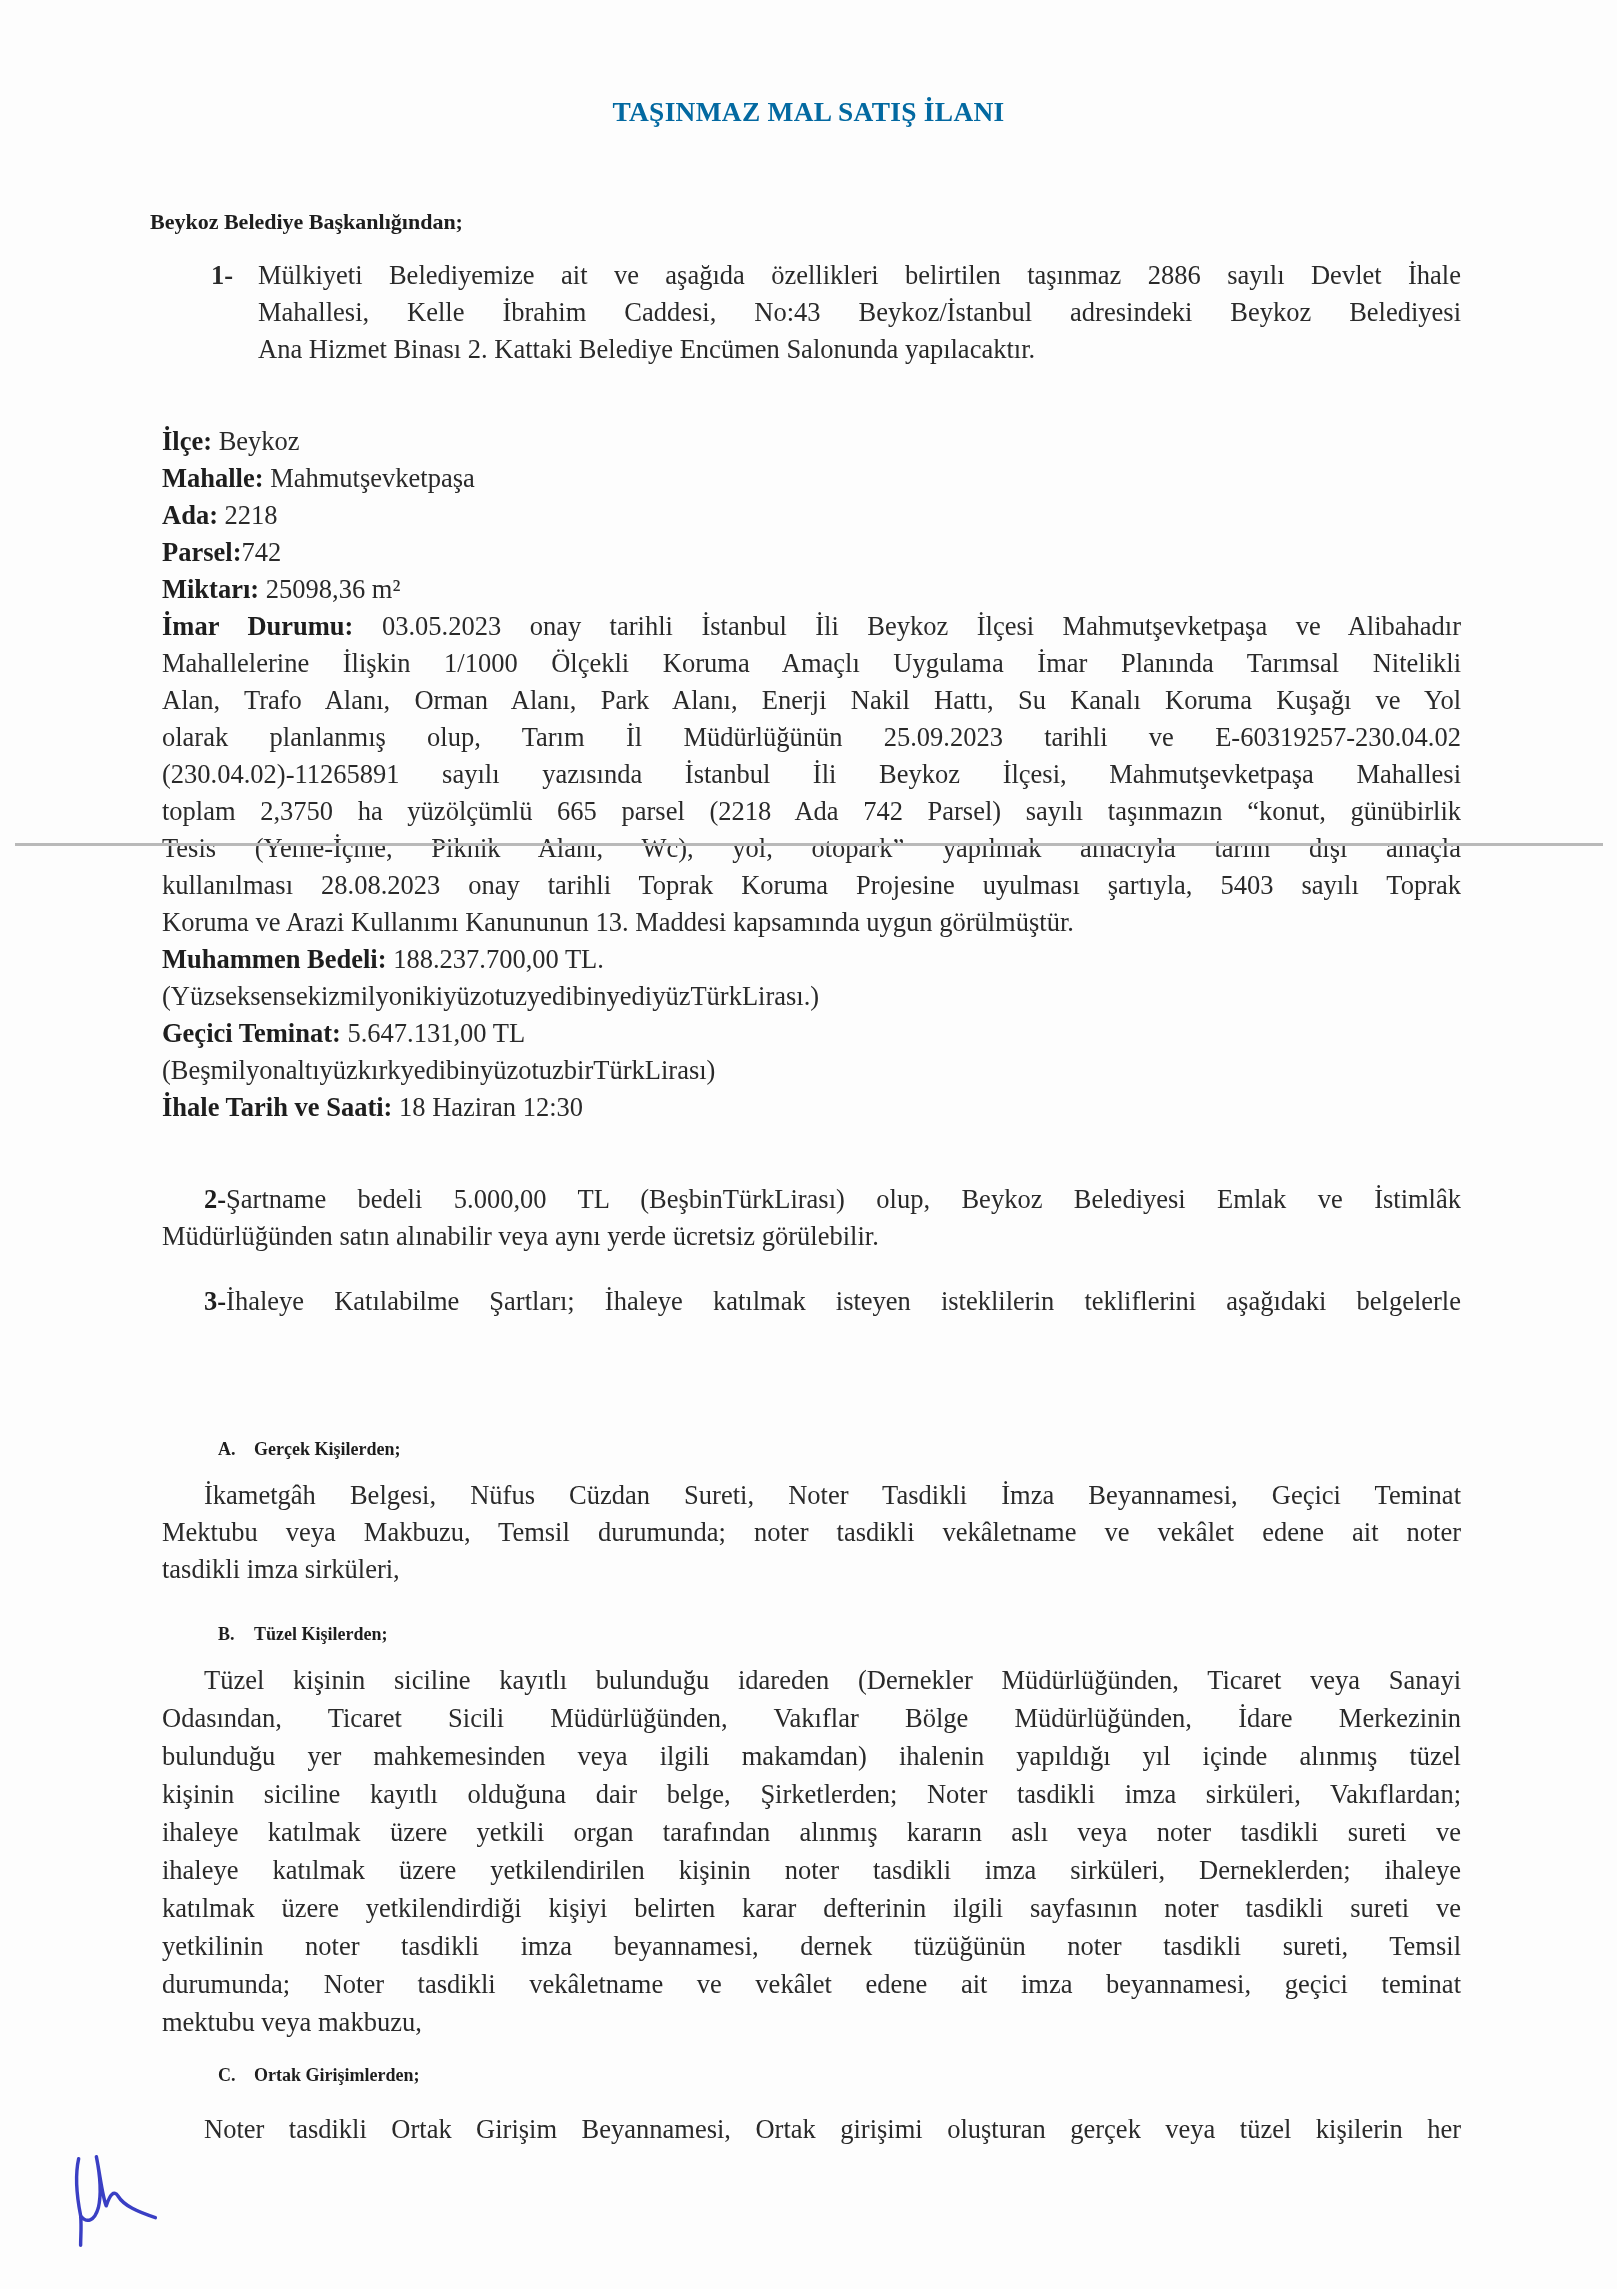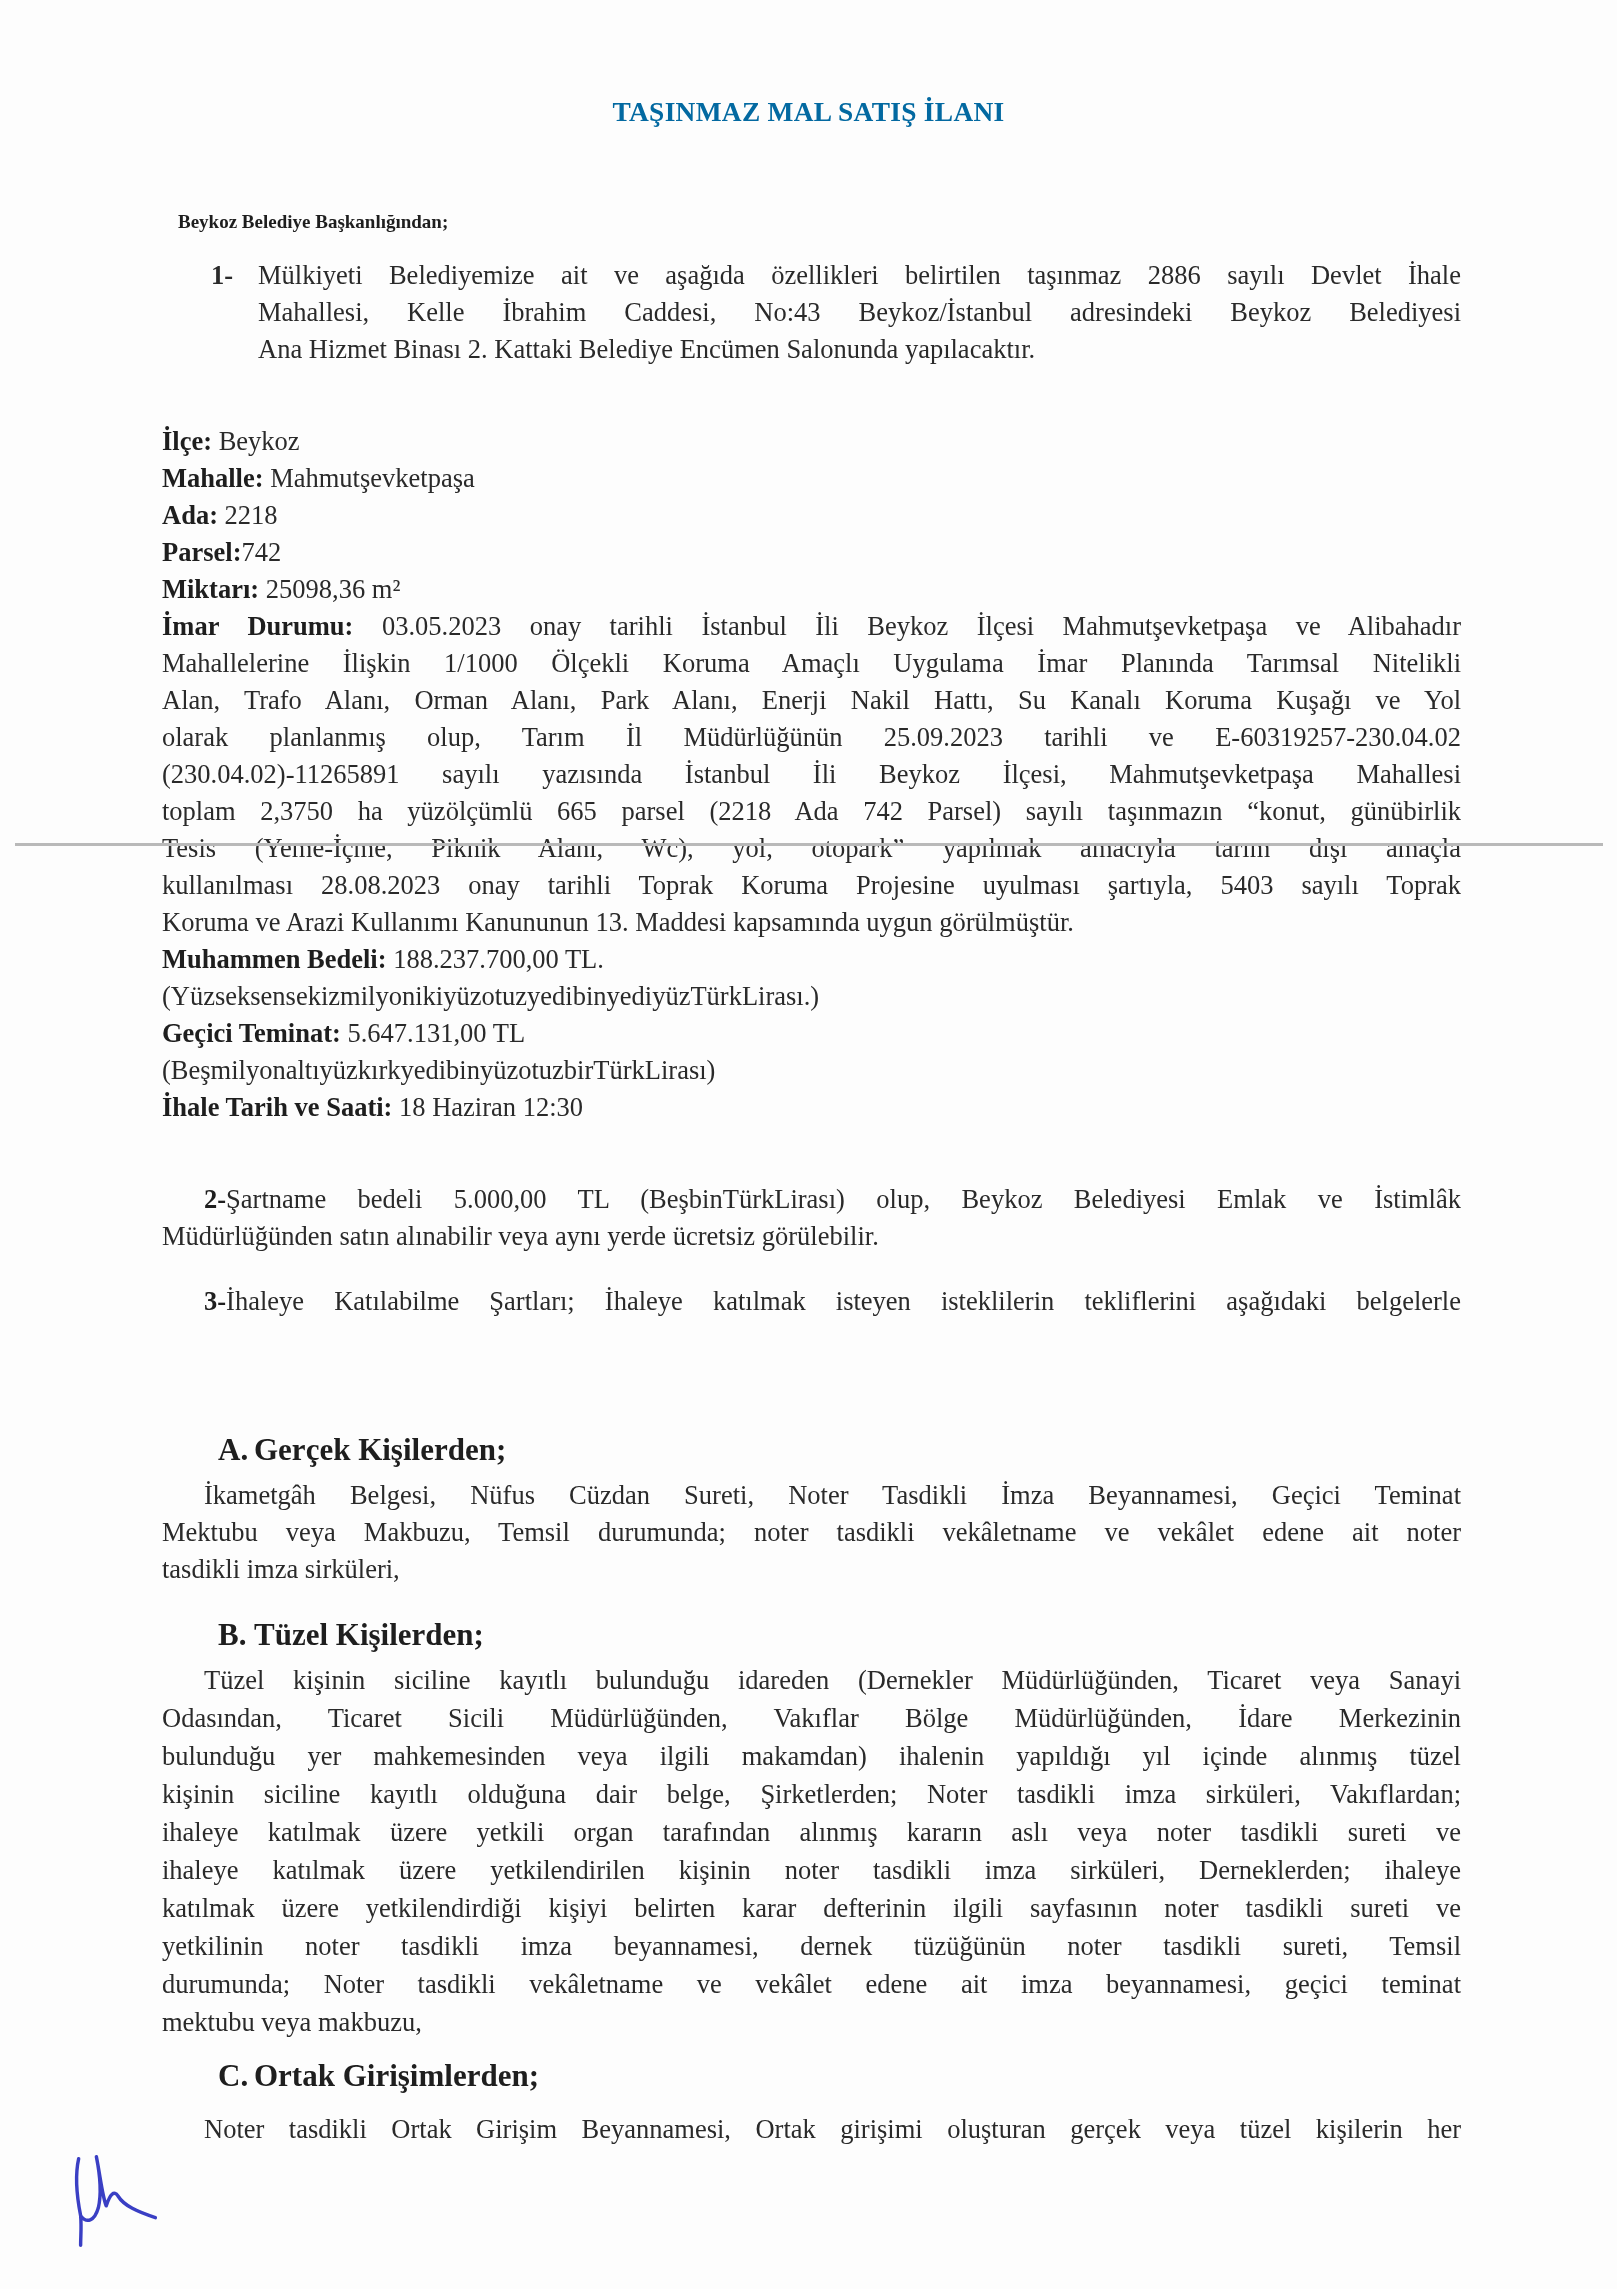--- a/index.html
+++ b/index.html
@@ -3,29 +3,29 @@
 <meta charset="utf-8">
 <style>
   html, body { margin:0; padding:0; }
   body { width:1617px; height:2290px; background:#fdfdfd; position:relative; overflow:hidden;
          font-family:"Liberation Serif", "DejaVu Serif", serif; color:#2a2a2a; }
   .blk { position:absolute; font-size:26.5px; line-height:37px; }
   .ln { display:block; white-space:nowrap; height:37px; }
   .j { text-align:justify; text-align-last:justify; white-space:normal; overflow:hidden; }
   .b { font-weight:bold; color:#1e1e1e; }
   #title { position:absolute; top:97px; left:0; width:1617px; text-align:center; font-size:27.4px; font-weight:bold; letter-spacing:0.3px; color:#0369a1; }
-  #authority { top:203px; left:178px; font-size:19px; font-weight:bold; color:#1e1e1e; }
+  #authority { top:203px; left:150px; font-size:22px; font-weight:bold; color:#1e1e1e; }
   #p1 { top:257px; left:211px; width:1250px; }
   #p1 .num { position:absolute; left:0; top:0; font-weight:bold; }
   #p1 .txt { position:absolute; left:47px; top:0; width:1203px; }
   #details { top:423px; left:162px; width:1299px; }
   #p2 { top:1181px; left:162px; width:1299px; }
   #p3 { top:1283px; left:162px; width:1299px; }
   .indent { padding-left:42px; }
-  .sechead { position:absolute; font-size:31px; font-weight:bold; color:#1e1e1e; line-height:37px; }
+  .sechead { position:absolute; font-size:18px; font-weight:bold; color:#1e1e1e; line-height:37px; }
   .sechead .letter { display:inline-block; width:36px; }
   #secA { top:1431px; left:218px; }
   #secAtext { top:1477px; left:162px; width:1299px; }
   #secB { top:1616px; left:218px; }
   #secBtext { top:1661px; left:162px; width:1299px; }
   #secBtext .ln { height:38px; line-height:38px; }
   #secC { top:2057px; left:218px; }
   #secCtext { top:2111px; left:162px; width:1299px; }
   #scanline { position:absolute; left:14.7px; top:843px; width:1588px; height:2.9px; background:#b9b9b9; }
   #signature { position:absolute; left:59px; top:2137px; width:118px; height:118px; }

